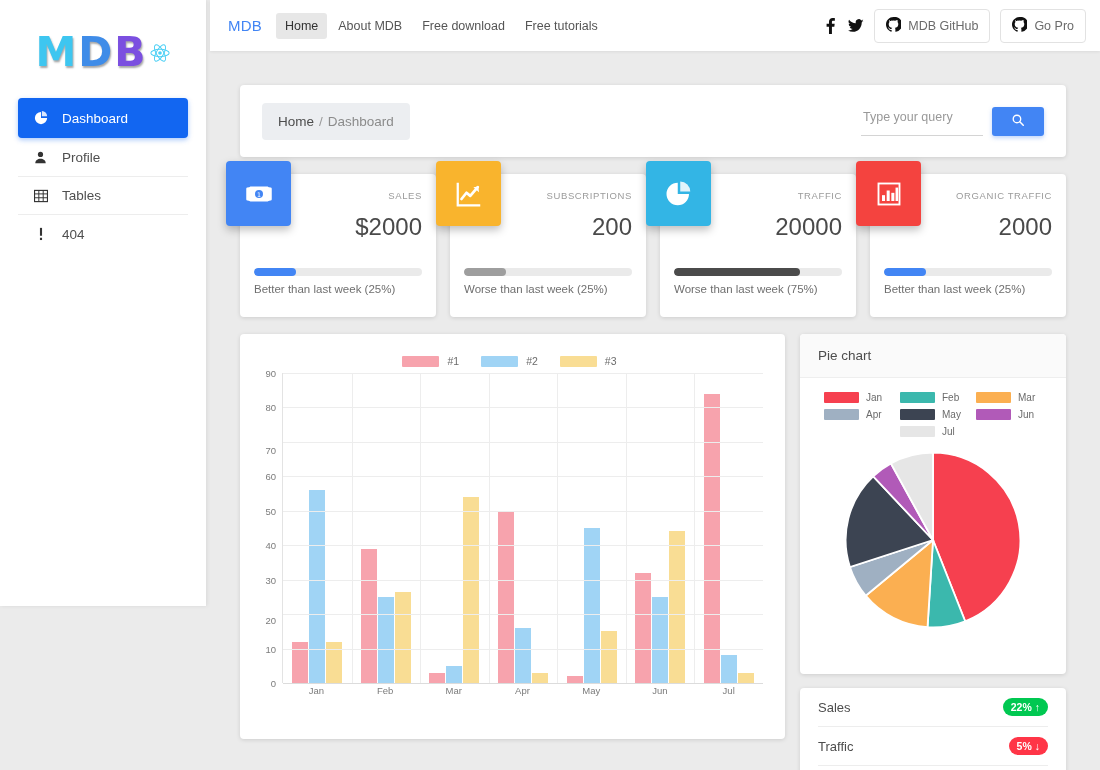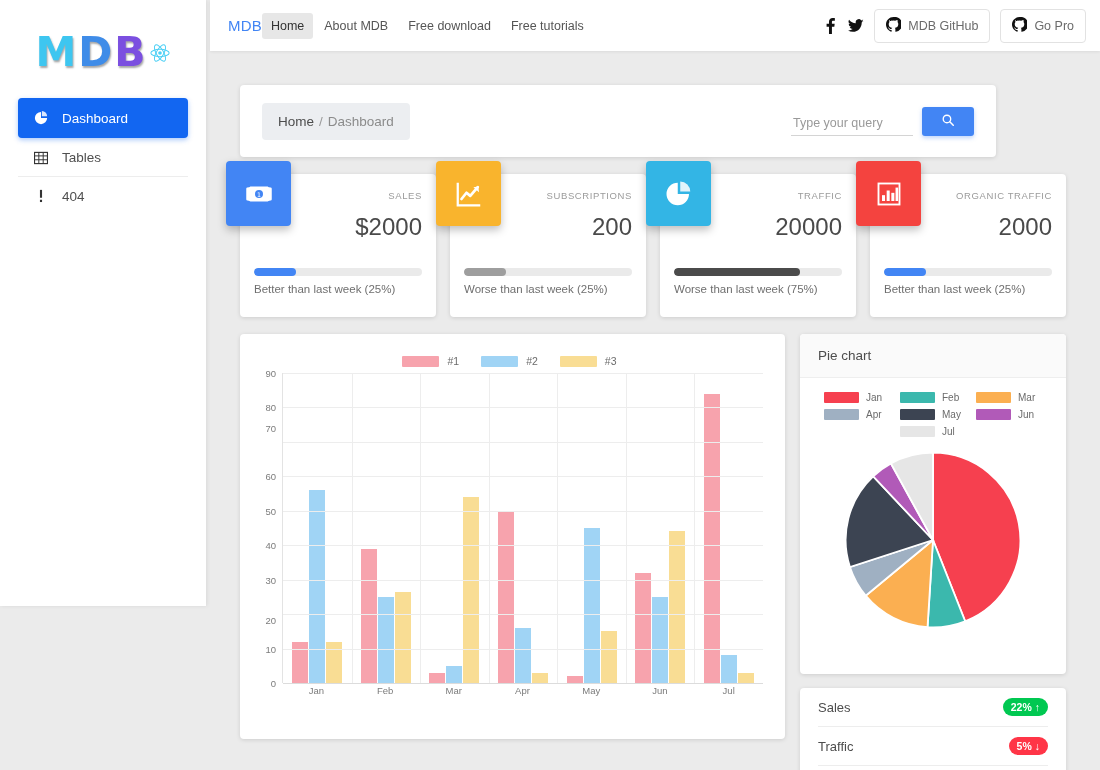--- a/index.html
+++ b/index.html
@@ -13,21 +13,21 @@
 
   
   .topnav {
     position: absolute; left: 210px; top: 0; width: 890px; height: 51px;
     background: #fff;
     display: flex; align-items: center;
     padding: 0 14px 0 18px;
     box-shadow: 0 1px 3px rgba(0,0,0,.07);
     z-index: 5;
   }
-  .nav-brand { color: #4285f4; font-size: 15px; letter-spacing: .2px; }
+  .nav-brand { color: #4285f4; font-size: 15px; margin-right: 14px; letter-spacing: .2px; }
   .nav-links { display: flex; align-items: center; gap: 2px; }
   .nav-link {
     font-size: 12.5px; color: #555; padding: 6px 9px; border-radius: 3px;
     white-space: nowrap; cursor: pointer;
   }
   .nav-link.active { background: #e7e7e7; color: #333; }
   .nav-right { margin-left: auto; display: flex; align-items: center; gap: 10px; }
   .social-ico { width: 16px; height: 16px; display: inline-flex; align-items: center; justify-content: center; cursor: pointer; }
   .nav-btn {
     display: flex; align-items: center; gap: 7px;
@@ -74,33 +74,33 @@
   
   .main { position: absolute; left: 206px; top: 51px; width: 894px; height: 719px; }
 
   .card {
     background: #fff; border-radius: 4px;
     box-shadow: 0 1px 4px rgba(0,0,0,.13);
   }
 
   
   .bc-card {
-    position: absolute; left: 34px; top: 34px; width: 756px; height: 72px;
+    position: absolute; left: 34px; top: 34px; width: 826px; height: 72px;
     display: flex; align-items: center; padding: 0 22px;
   }
   .breadcrumb {
     background: #eceef1; border-radius: 4px; padding: 11px 16px;
     font-size: 13.5px; color: #4d4d4d;
   }
   .breadcrumb .sep { color: #9a9a9a; margin: 0 5px; }
   .breadcrumb .bc-cur { color: #8b8b8b; }
   .search-wrap { margin-left: auto; display: flex; align-items: flex-end; gap: 9px; }
   .search-input {
     border: none; border-bottom: 1px solid #d4d4d4; outline: none;
-    font-size: 12.5px; color: #5b5b5b; width: 122px; padding: 4px 2px 5px 2px;
+    font-size: 12.5px; color: #5b5b5b; width: 122px; padding: 4px 2px 11px 2px;
     background: transparent; font-family: "Liberation Sans", sans-serif;
   }
   .search-input::placeholder { color: #999; }
   .search-btn {
     background: #4285f4; border: none; border-radius: 3px;
     width: 52px; height: 29px; cursor: pointer;
     display: flex; align-items: center; justify-content: center;
     box-shadow: 0 2px 4px rgba(66,133,244,.35);
   }
 
@@ -189,20 +189,29 @@
 
   <div class="menu">
     <div class="menu-item active">
       <span class="mi-icon">
         <svg width="14" height="14" viewBox="0 0 16 16">
             <path d="M8 1a7 7 0 1 0 7 7H8V1z" fill="#fff"></path>
             <path d="M9 0v6h6a6 6 0 0 0-6-6z" fill="#fff" opacity=".85"></path>
           </svg>
       </span>
       <span>Dashboard</span>
+    </div>
+    <div class="menu-item">
+      <span class="mi-icon">
+        <svg width="13" height="13" viewBox="0 0 16 16">
+            <circle cx="8" cy="4.2" r="3.2" fill="#333"></circle>
+            <path d="M1.6 15c0-3.6 2.9-5.6 6.4-5.6s6.4 2 6.4 5.6z" fill="#333"></path>
+          </svg>
+      </span>
+      <span>Profile</span>
     </div>
     <div class="menu-item">
       <span class="mi-icon">
         <svg width="14" height="14" viewBox="0 0 16 16">
             <rect x="0.6" y="1.6" width="14.8" height="12.8" fill="none" stroke="#333" stroke-width="1.3"></rect>
             <line x1="0.6" y1="5.6" x2="15.4" y2="5.6" stroke="#333" stroke-width="1.1"></line>
             <line x1="0.6" y1="10" x2="15.4" y2="10" stroke="#333" stroke-width="1.1"></line>
             <line x1="5.5" y1="1.6" x2="5.5" y2="14.4" stroke="#333" stroke-width="1.1"></line>
             <line x1="10.5" y1="1.6" x2="10.5" y2="14.4" stroke="#333" stroke-width="1.1"></line>
           </svg>
@@ -380,21 +389,21 @@
       </div>
     <div class="plot">
       <div class="y-axis" id="y-axis">
           <div class="y-tick" style="top: 310px;">0</div>
           <div class="y-tick" style="top: 275.556px;">10</div>
           <div class="y-tick" style="top: 247px;">20</div>
           <div class="y-tick" style="top: 206.667px;">30</div>
           <div class="y-tick" style="top: 172.222px;">40</div>
           <div class="y-tick" style="top: 137.778px;">50</div>
           <div class="y-tick" style="top: 103.333px;">60</div>
-          <div class="y-tick" style="top: 55px;">70</div>
+          <div class="y-tick" style="top: 77px;">70</div>
           <div class="y-tick" style="top: 34.4444px;">80</div>
           <div class="y-tick" style="top: 0px; text-align: right;">90</div>
         </div>
       <div class="plot-area" id="plot-area">
         <div class="groups" id="bar-groups">
             <div class="group">
               <div class="bar" style="height: 41.3333px; background: rgb(247, 163, 173);"></div>
               <div class="bar" style="height: 192.889px; background: rgb(160, 212, 245);"></div>
               <div class="bar" style="height: 41.3333px; background: rgb(249, 221, 148);"></div>
             </div>

